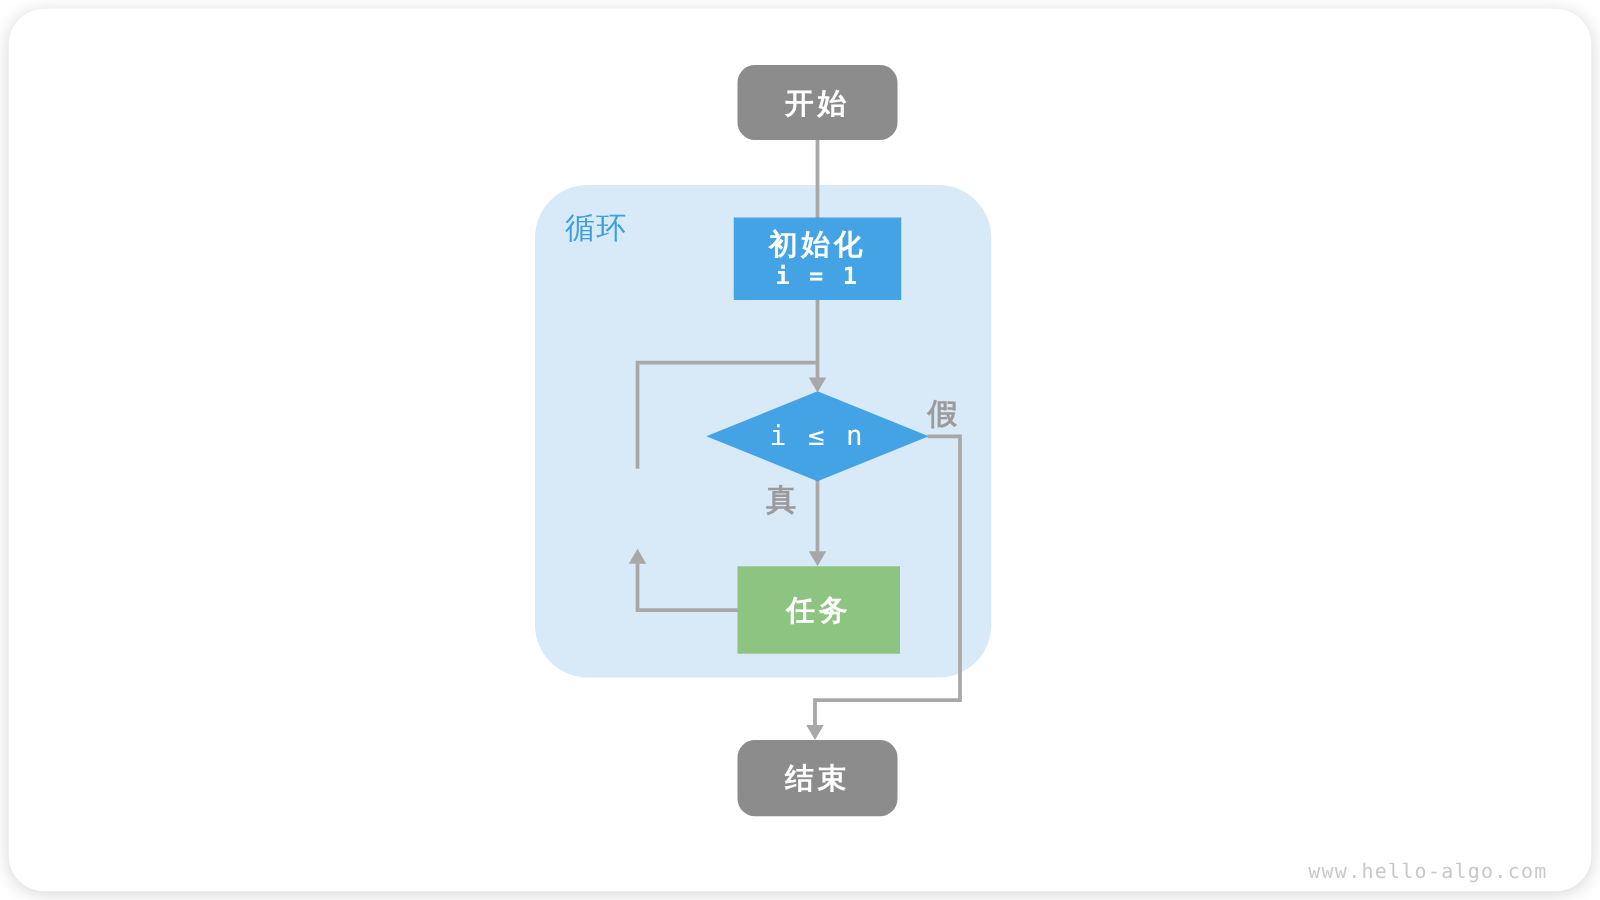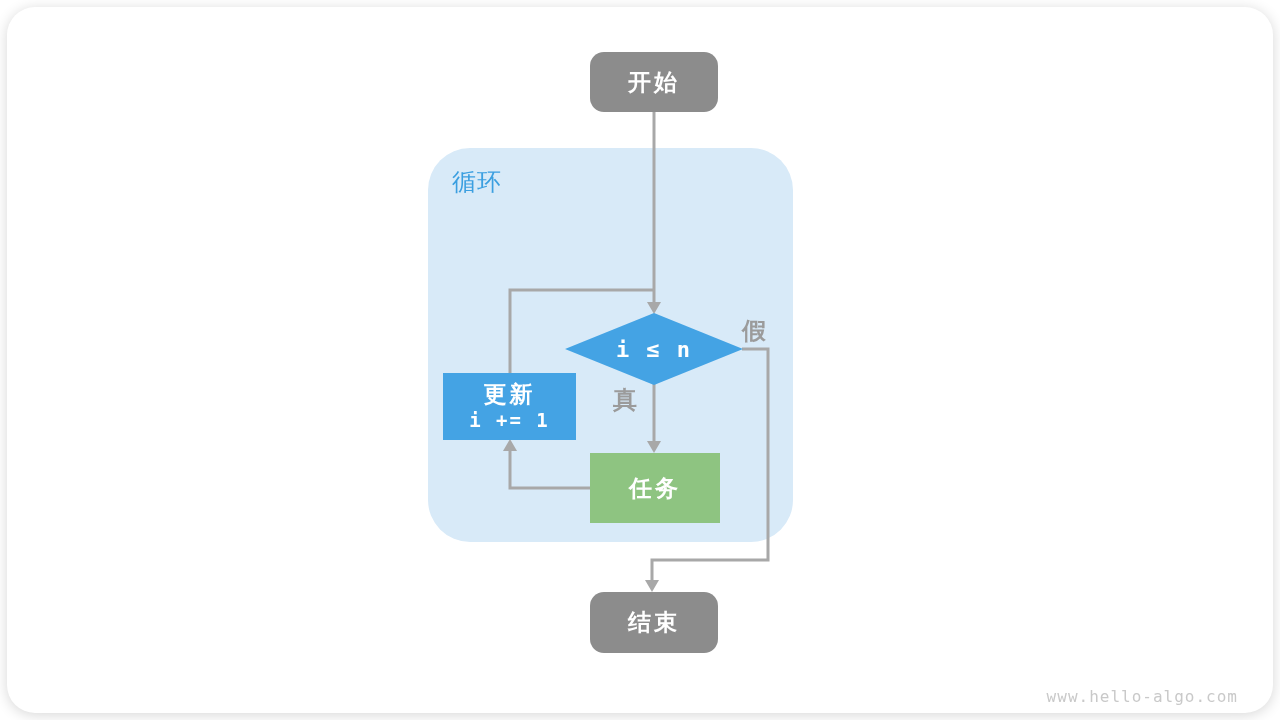--- a/index.html
+++ b/index.html
@@ -35,21 +35,21 @@
   .node-blue{background:var(--node-blue);}
   .node-green{background:var(--node-green);}
   .node-start{left:590px;top:52px;width:128px;height:60px;}
   .node-init{left:587px;top:174px;width:134px;height:66px;}
   .node-update{left:443px;top:373px;width:133px;height:67px;}
   .node-task{left:590px;top:453px;width:130px;height:70px;}
   .node-end{left:590px;top:592px;width:128px;height:61px;}
   .diamond-text{position:absolute;left:574px;top:330px;width:160px;height:38px;z-index:3;
     display:flex;align-items:center;justify-content:center;color:#fff;
     font-family:"DejaVu Sans Mono","Liberation Mono",monospace;
-    font-size:22px;font-weight:bold;letter-spacing:2px;}
+    font-size:22px;font-weight:normal;letter-spacing:2px;}
   .edge-label{position:absolute;z-index:3;font-size:24px;font-weight:bold;
     color:var(--label-gray);}
   .edge-label-true{left:613px;top:384px;}
   .edge-label-false{left:742px;top:315px;}
   .watermark{position:absolute;right:42px;bottom:14px;z-index:3;
     font-family:"DejaVu Sans Mono","Liberation Mono",monospace;
     font-size:16px;color:var(--watermark-gray);letter-spacing:1px;}
 </style>
 </head>
 <body>
@@ -77,30 +77,30 @@
     <path class="edge" d="M742,349 H768 V560 H652 V582"></path>
     <polygon class="arrowhead" points="645,580 659,580 652,592"></polygon>
 
     <polygon class="diamond" points="565,349 654,313 743,349 654,385"></polygon>
   </svg>
 
   <div class="node node-rounded node-start">
     <span class="zh">开始</span>
   </div>
 
+  <div class="node node-blue node-init">
+    <span class="zh">初始化</span>
+    <span class="code">i = 1</span>
+  </div>
 
   <div class="diamond-text">i ≤ n</div>
 
   <div class="edge-label edge-label-true">真</div>
   <div class="edge-label edge-label-false">假</div>
 
-  <div class="node node-blue node-update">
-    <span class="zh">更新</span>
-    <span class="code">i += 1</span>
-  </div>
 
   <div class="node node-green node-task">
     <span class="zh">任务</span>
   </div>
 
   <div class="node node-rounded node-end">
     <span class="zh">结束</span>
   </div>
 
   <div class="watermark">www.hello-algo.com</div>

